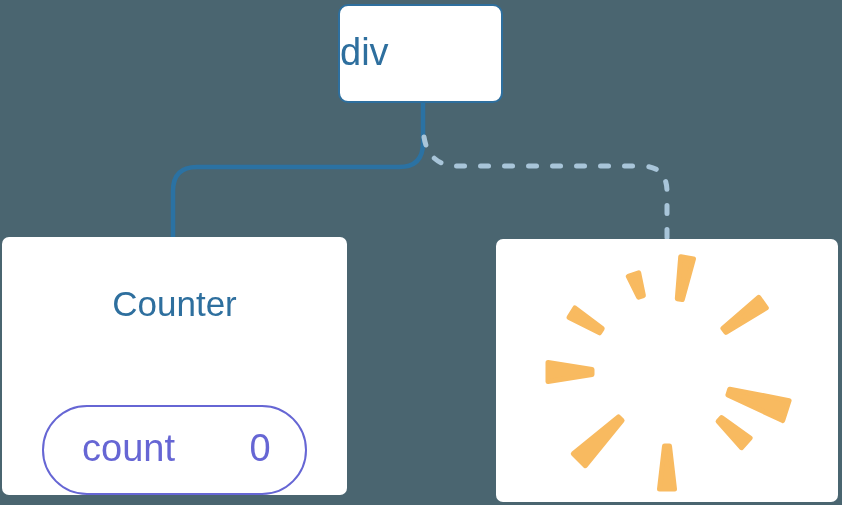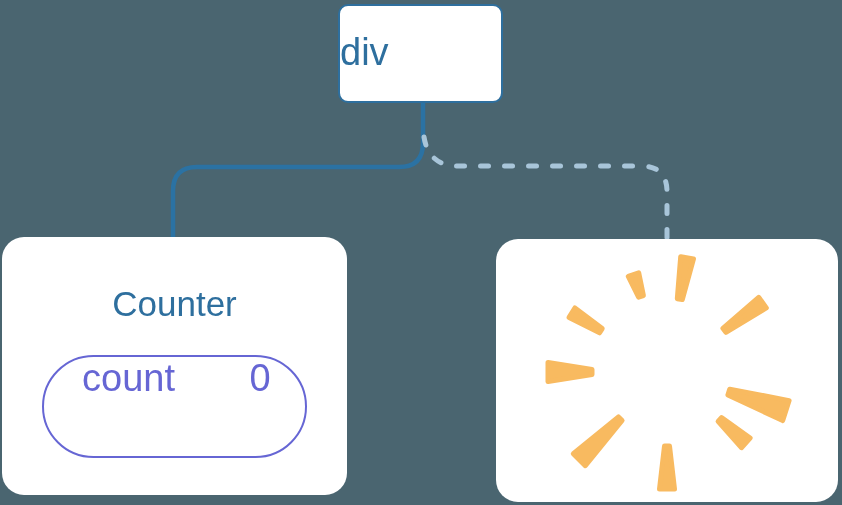--- a/index.html
+++ b/index.html
@@ -24,37 +24,37 @@
     border-radius:10px;
     display:flex;align-items:center;justify-content:flex-start;
   }
   .node-root-label{
     color:var(--node-blue);
     font-size:38px;font-weight:500;line-height:1;
     padding-bottom:4px;
   }
 
   .card{
-    position:absolute;background:var(--card-bg);border-radius:22px;
+    position:absolute;background:var(--card-bg);border-radius:7px;gap:36px;
   }
   .card-counter{
     left:2px;top:237px;width:345px;height:258px;
     display:flex;flex-direction:column;align-items:center;
   }
   .counter-title{
     margin-top:46px;
     color:var(--node-blue);
     font-size:35px;font-weight:500;line-height:1.2;
   }
   .state-pill{
-    margin-top:30px;
+    margin-top:44px;
     width:265px;height:103px;
     border:2px solid var(--state-purple);
     border-radius:60px;
-    display:flex;align-items:flex-start;
+    display:flex;align-items:center;
     color:var(--state-purple);
     font-size:38px;
   }
   .pill-key{
     flex:1;display:flex;align-items:center;justify-content:center;
     padding-bottom:4px;
   }
   .pill-divider{width:2px;background:var(--state-purple);}
   .pill-value{
     width:90px;display:flex;align-items:center;justify-content:center;

